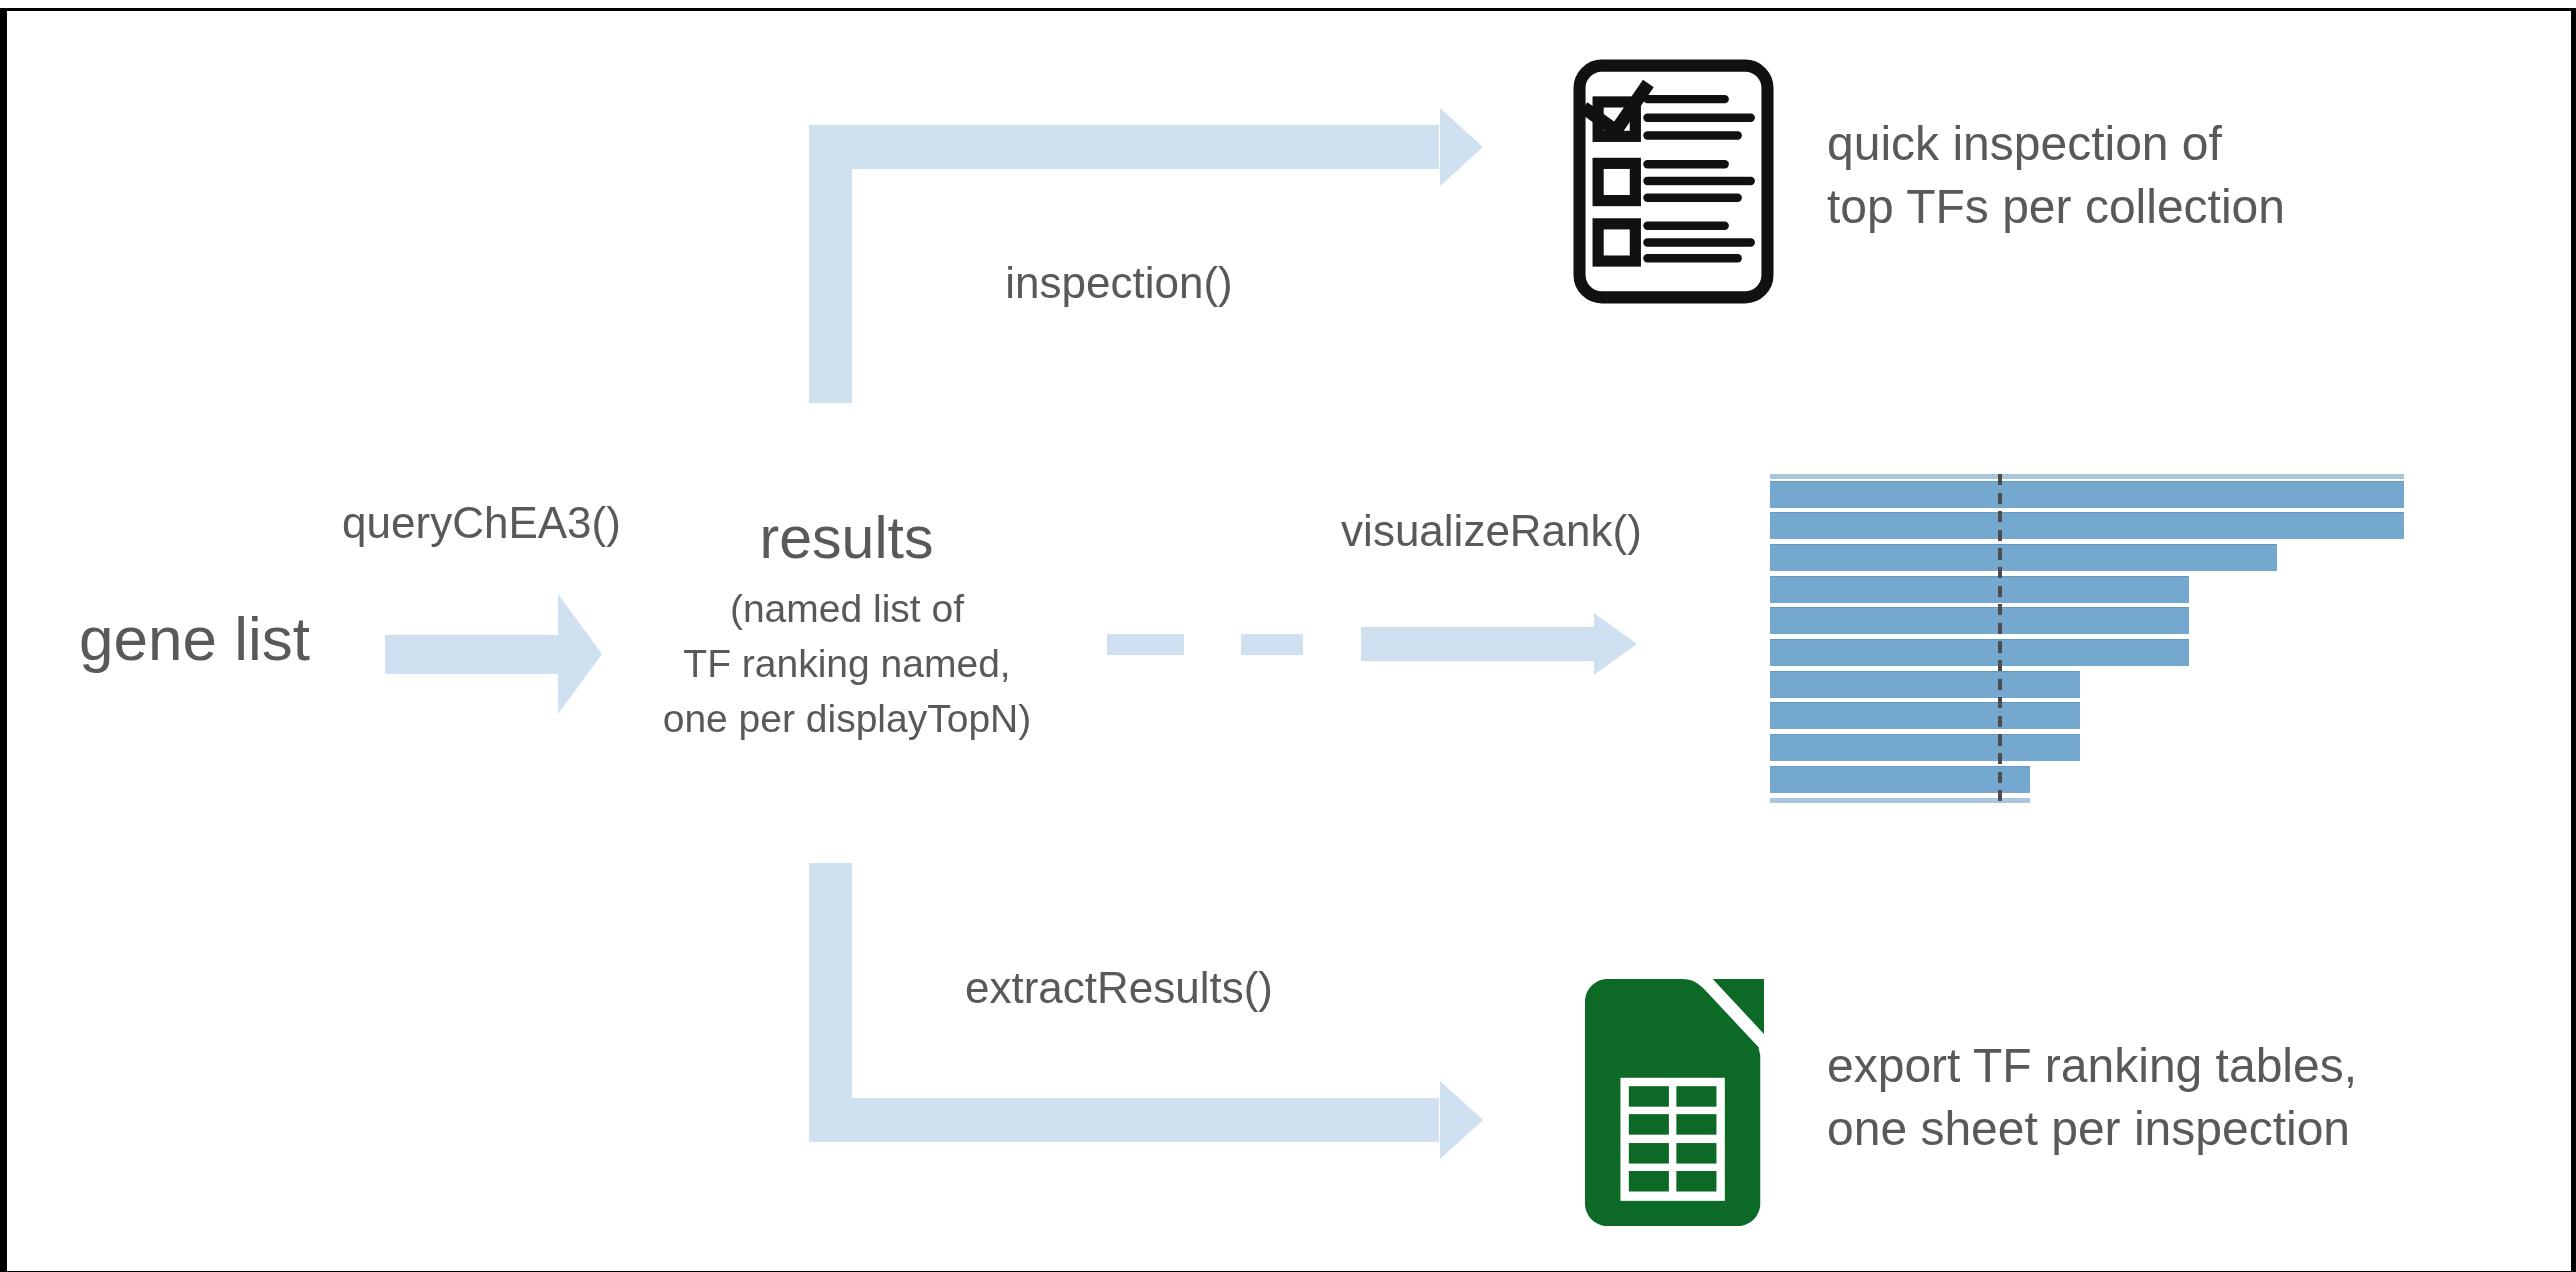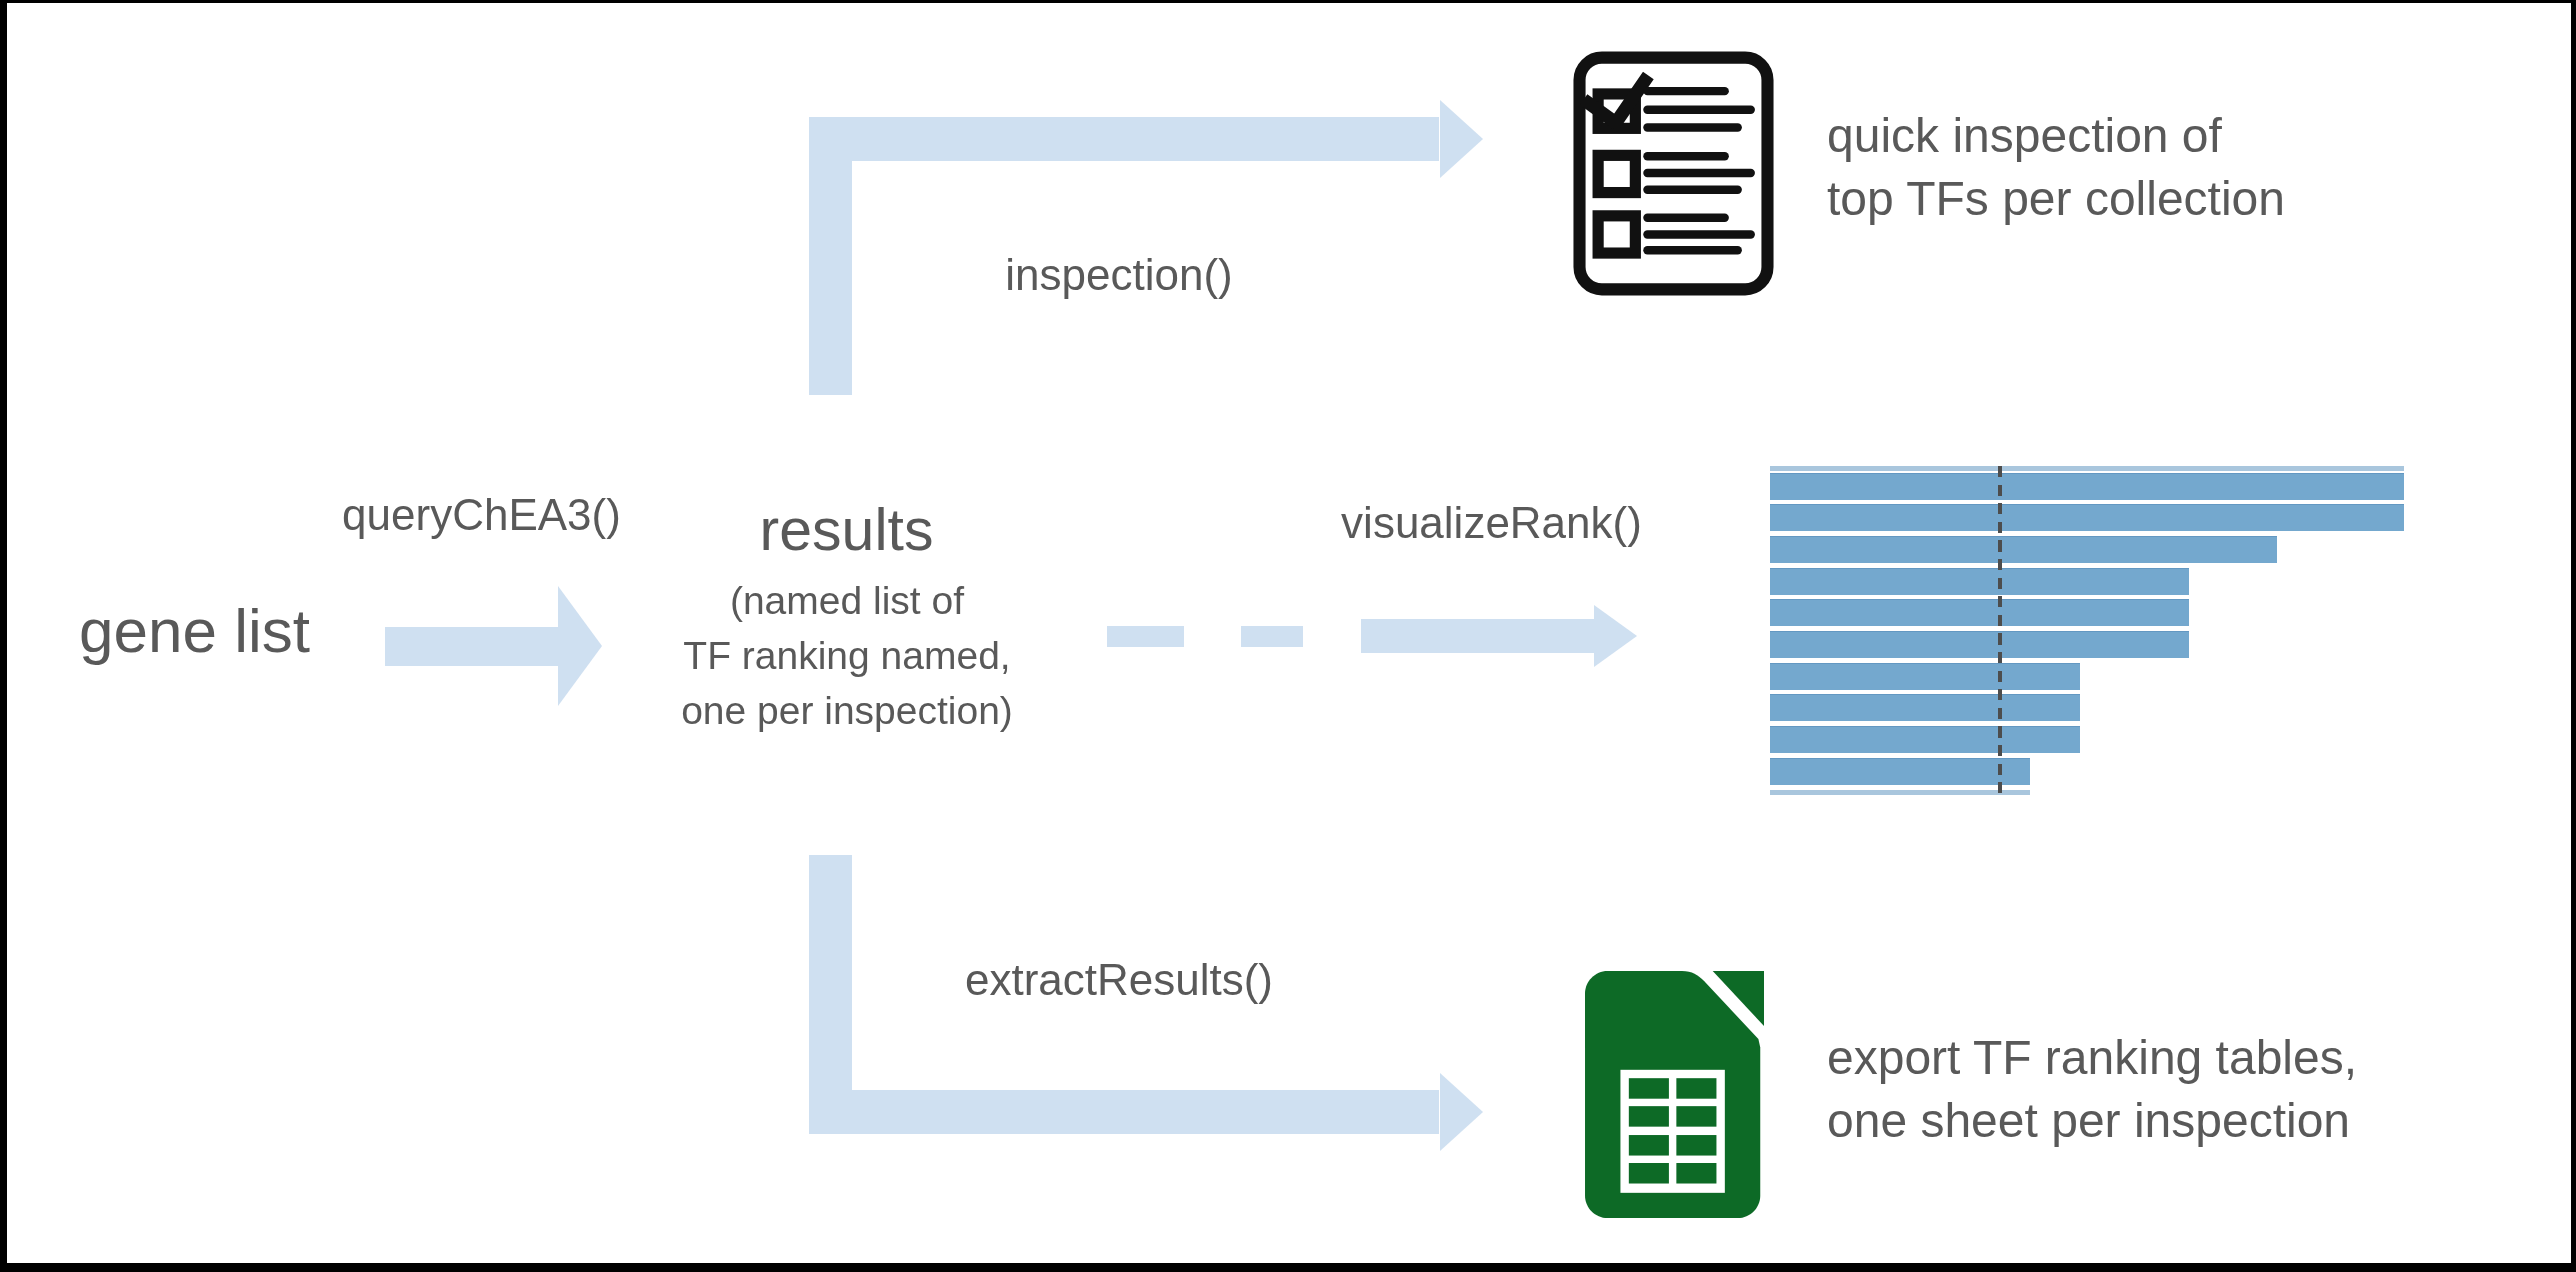--- a/index.html
+++ b/index.html
@@ -11,21 +11,21 @@
     --icon-black:#111111;
     --sheets-green:#0d6a26;
     --frame-black:#000000;
   }
   html,body{margin:0;padding:0;background:#ffffff;}
   #canvas{
     position:relative;width:2576px;height:1273px;background:#ffffff;
     overflow:hidden;font-family:"Liberation Sans","DejaVu Sans",sans-serif;
     color:var(--text-gray);
   }
-  .abs{position:absolute;}
+  .abs{position:absolute;margin-top:8px;}
   
   .frame{background:var(--frame-black);z-index:50;}
   
   .big-label{font-size:62px;line-height:1.1;color:var(--text-gray);}
   .fn-label{font-size:44px;color:var(--text-gray);text-align:center;white-space:nowrap;}
   .results-title{font-size:59px;color:var(--text-gray);text-align:center;}
   .results-sub{font-size:39px;line-height:55px;color:var(--text-gray);text-align:center;}
   .caption{font-size:48px;line-height:63px;color:var(--text-gray);white-space:nowrap;}
   
   .arrow-body{background:var(--arrow-blue);}
@@ -55,21 +55,21 @@
 
   <div>
     <div class="abs arrow-body" style="left:385px;top:627px;width:173px;height:39px;"></div>
     <div class="abs arrow-head-right" style="left:558px;top:586px;border-left-width:44px;border-top-width:60px;border-bottom-width:60px;"></div>
   </div>
 
   <div class="abs results-title" style="left:657px;top:496px;width:379px;text-align:center;">results</div>
   <div class="abs results-sub" style="left:611px;top:573px;width:472px;">
     <div>(named list of</div>
     <div>TF ranking named,</div>
-    <div>one per inspection)</div>
+    <div>one per displayTopN)</div>
   </div>
 
   <div>
     <div class="abs arrow-body" style="left:809px;top:117px;width:43px;height:278px;"></div>
     <div class="abs arrow-body" style="left:809px;top:117px;width:630px;height:44px;"></div>
     <div class="abs arrow-head-right" style="left:1440px;top:100px;border-left-width:43px;border-top-width:39px;border-bottom-width:39px;"></div>
   </div>
 
   <div class="abs fn-label" style="left:951px;top:250px;width:336px;">inspection()</div>
 

